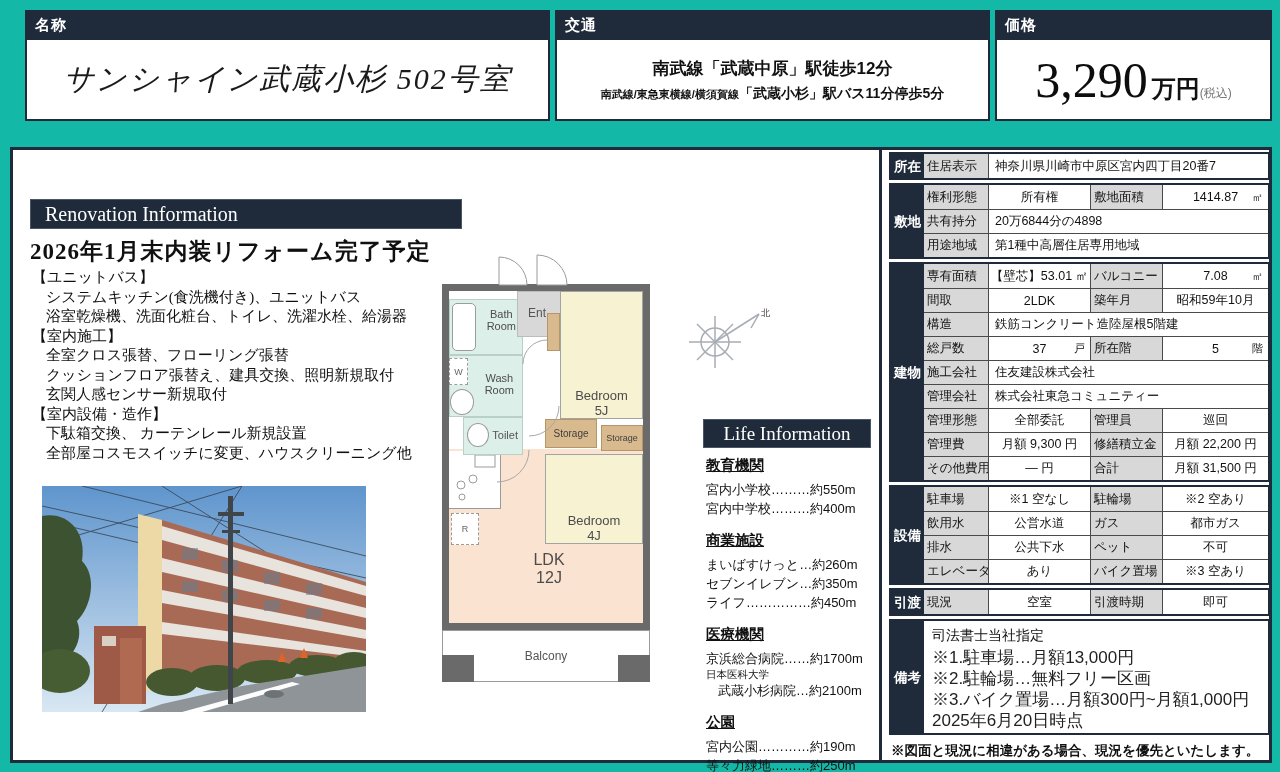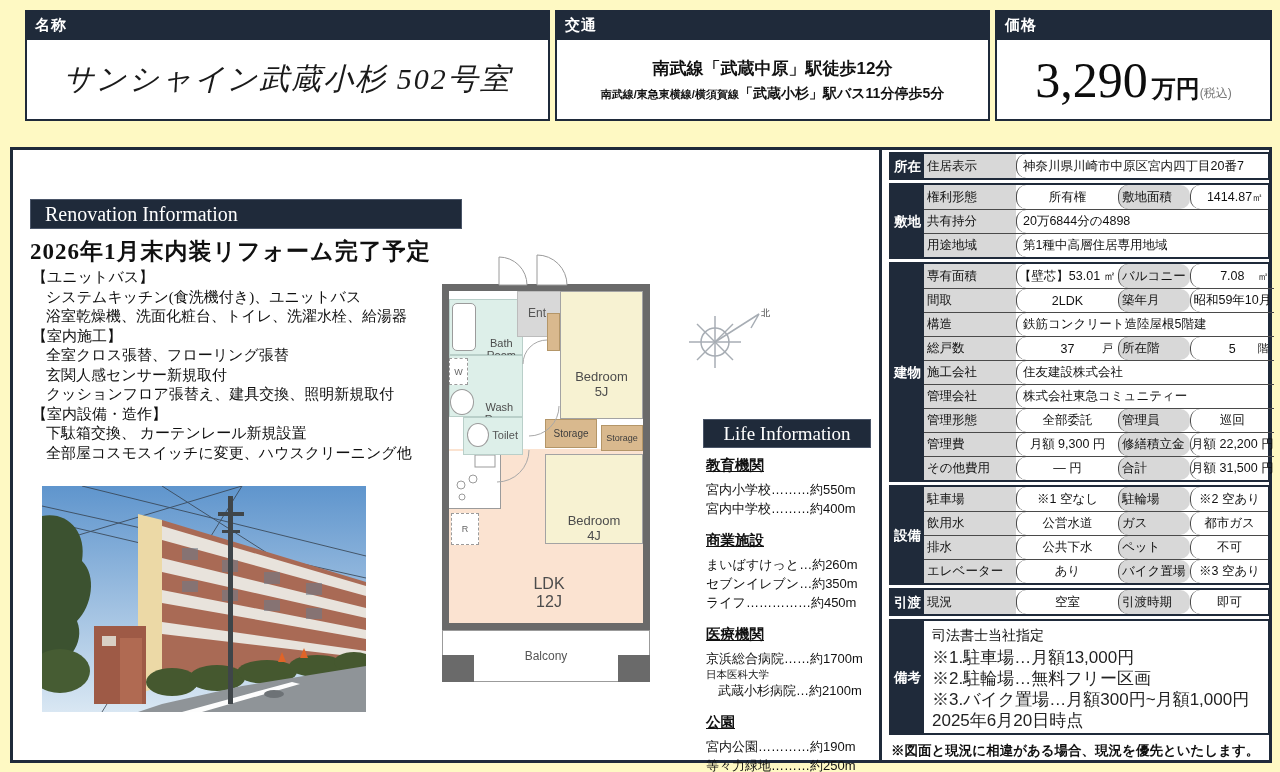--- a/index.html
+++ b/index.html
@@ -1,18 +1,18 @@
 <!DOCTYPE html>
 <html><head>
 <meta charset="utf-8">
 <style>
   * { margin:0; padding:0; box-sizing:border-box; }
   html,body { background:#fff; }
   body { font-family:"Liberation Sans", sans-serif; color:#111; }
-  .page { position:relative; width:1280px; height:772px; background:#fef9c3; overflow:hidden; }
+  .page { position:relative; width:1280px; height:772px; background:#14b8a6; overflow:hidden; }
 
   
   .hdr { position:absolute; top:10px; }
   .hdr-bar { height:30px; background:#1f2a3a; color:#fff; font-weight:bold; font-size:15px;
              display:flex; align-items:center; padding-left:10px; letter-spacing:1px; }
   .hdr-box { height:81px; background:#fff; border:2px solid #1f2a3a; border-top:none;
              display:flex; flex-direction:column; align-items:center; justify-content:center; }
   .name-sec { left:25px; width:525px; }
   .name-title { font-family:"Liberation Serif","DejaVu Serif",serif; font-size:30px; letter-spacing:2px; color:#1a1a1a;font-style:italic; }
   .access-sec { left:555px; width:435px; }
@@ -46,21 +46,21 @@
   
   .plan { position:absolute; left:424px; top:104px; width:218px; height:432px; font-family:"Liberation Sans",sans-serif; }
   .plan-walls { position:absolute; left:5px; top:30px; width:208px; height:346px; border:7px solid #6a6a6a; background:#fff; }
   .plan-in { position:absolute; left:12px; top:37px; width:194px; height:332px; }
   .room { position:absolute; font-size:11px; color:#555; }
   .rm-wet { background:#ddefe9; border:1px solid #b9cfc9; }
   .rm-bed { background:#f7f2d2; border:1px solid #a3a3a3; }
   .rm-ldk { background:#fbe3d1; }
   .rm-ent { background:#d8d8d8; border:1px solid #bcbcbc; }
   .rm-sto { background:#d9b98e; border:1px solid #b49668; display:flex; align-items:center; justify-content:center; }
-  .rm-label-c { display:flex; flex-direction:column; align-items:center; justify-content:center; color:#4c4c4c;margin-top:29px; }
+  .rm-label-c { display:flex; flex-direction:column; align-items:center; justify-content:flex-end; color:#4c4c4c; }
   .fixture { position:absolute; background:#fff; border:1px solid #9b9b9b; }
   .dashedbox { position:absolute; background:#fff; border:1px dashed #9b9b9b; font-size:9px; color:#666;
                display:flex; align-items:center; justify-content:center; }
   .balcony { position:absolute; left:5px; top:376px; width:208px; height:52px; border:1px solid #9b9b9b;
              display:flex; align-items:center; justify-content:center; font-size:12px; color:#555; background:#fff; }
   .bal-corner { position:absolute; bottom:-1px; width:32px; height:27px; background:#6a6a6a; }
   .plan-arcs { position:absolute; left:0; top:0; pointer-events:none; }
 
   
   .compass { position:absolute; left:676px; top:152px; }
@@ -79,22 +79,22 @@
   
   .rtable { position:absolute; left:876px; top:2px; width:381px; display:flex; flex-direction:column; gap:3px; }
   .tsec { display:flex; border:2px solid #1f2a3a; background:#fff; }
   .tsec-head { width:33px; flex:none; background:#1f2a3a; color:#fff; font-weight:bold; font-size:13.5px;
                display:flex; align-items:center; justify-content:center; text-align:center; line-height:15px; }
   .tsec-body { flex:1; display:flex; flex-direction:column; }
   .trow { display:flex; height:24px; }
   .trow.grow { flex:1; height:auto; min-height:24px; }
   .trow + .trow { border-top:1px solid #4a4a4a; }
   .tc { display:flex; align-items:center; font-size:12.5px; overflow:hidden; white-space:nowrap; }
-  .tc + .tc { border-left:1px solid #4a4a4a;border-radius:10px; }
-  .lab { background:#d8d8d8; padding:0 3px; width:92px; flex:none; }
+  .tc + .tc { border-left:1px solid #4a4a4a; }
+  .lab { background:#d8d8d8; padding:0 3px; width:64px; flex:none; }
   .lab2 { background:#d8d8d8; padding:0 3px; width:72px; flex:none; }
   .val { width:102px; flex:none; justify-content:center; position:relative; }
   .val2 { flex:1; justify-content:center; position:relative; }
   .valgrow { flex:1; justify-content:flex-start; padding:0 6px; }
   .unit { position:absolute; right:5px; font-size:11px; }
   .biko-body { padding:5px 8px; display:flex; flex-direction:column; justify-content:flex-start; }
   .biko-l0 { font-size:14px; line-height:18px; }
   .biko-l { font-size:17px; line-height:14px; margin-top:7px; color:#222; }
   .tfoot { font-size:13.5px; font-weight:bold; padding:4px 2px 0 2px; color:#111; }
 </style>
@@ -135,22 +135,22 @@
     <div class="main-inner">
 
       <div class="reno-banner">Renovation Information</div>
       <div class="reno-heading">2026年1月末内装リフォーム完了予定</div>
       <div class="reno-body">
         <div>【ユニットバス】</div>
         <div class="indent">システムキッチン(食洗機付き)、ユニットバス</div>
         <div class="indent">浴室乾燥機、洗面化粧台、トイレ、洗濯水栓、給湯器</div>
         <div>【室内施工】</div>
         <div class="indent">全室クロス張替、フローリング張替</div>
+        <div class="indent">クッションフロア張替え、建具交換、照明新規取付</div>
         <div class="indent">玄関人感センサー新規取付</div>
-        <div class="indent">クッションフロア張替え、建具交換、照明新規取付</div>
         <div>【室内設備・造作】</div>
         <div class="indent">下駄箱交換、 カーテンレール新規設置</div>
         <div class="indent">全部屋コスモスイッチに変更、ハウスクリーニング他</div>
       </div>
 
       <div class="photo">
         <svg width="324" height="226" viewBox="0 0 324 226">
           <defs>
             <linearGradient id="sky" x1="0" y1="0" x2="0" y2="1">
               <stop offset="0" stop-color="#5f95cd"></stop>

